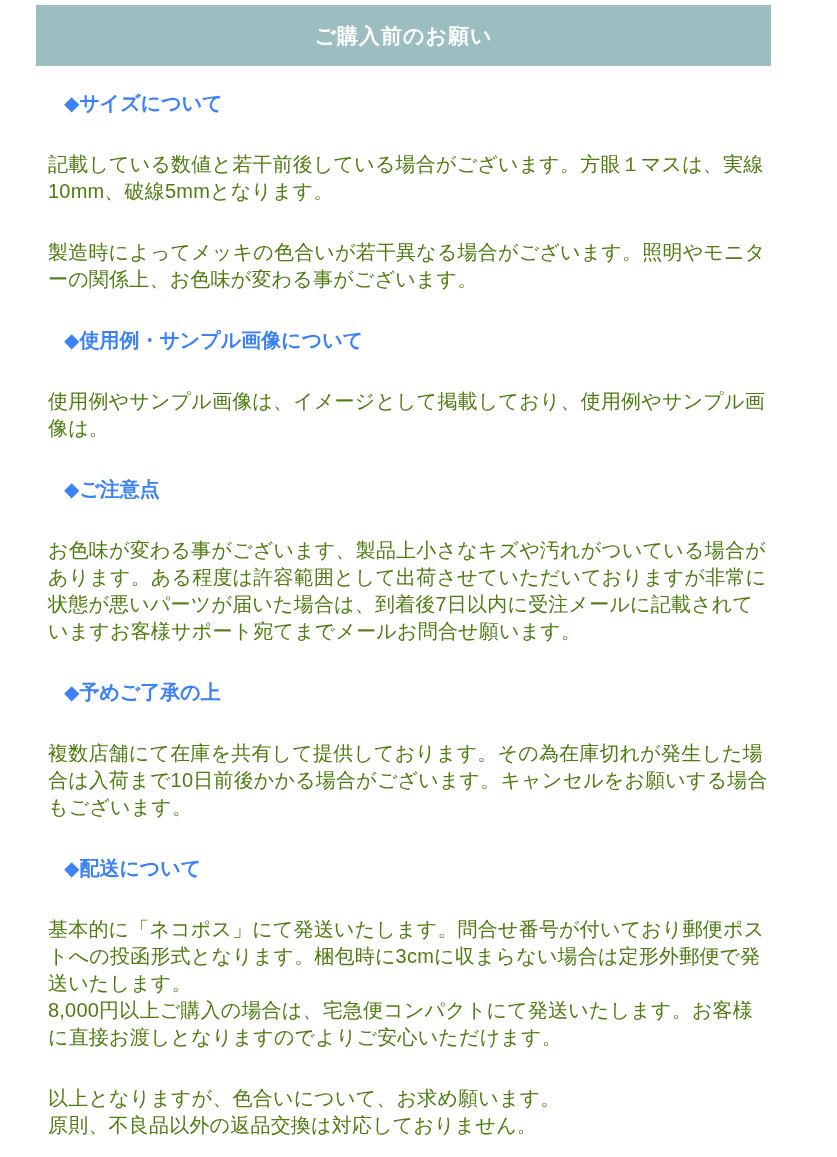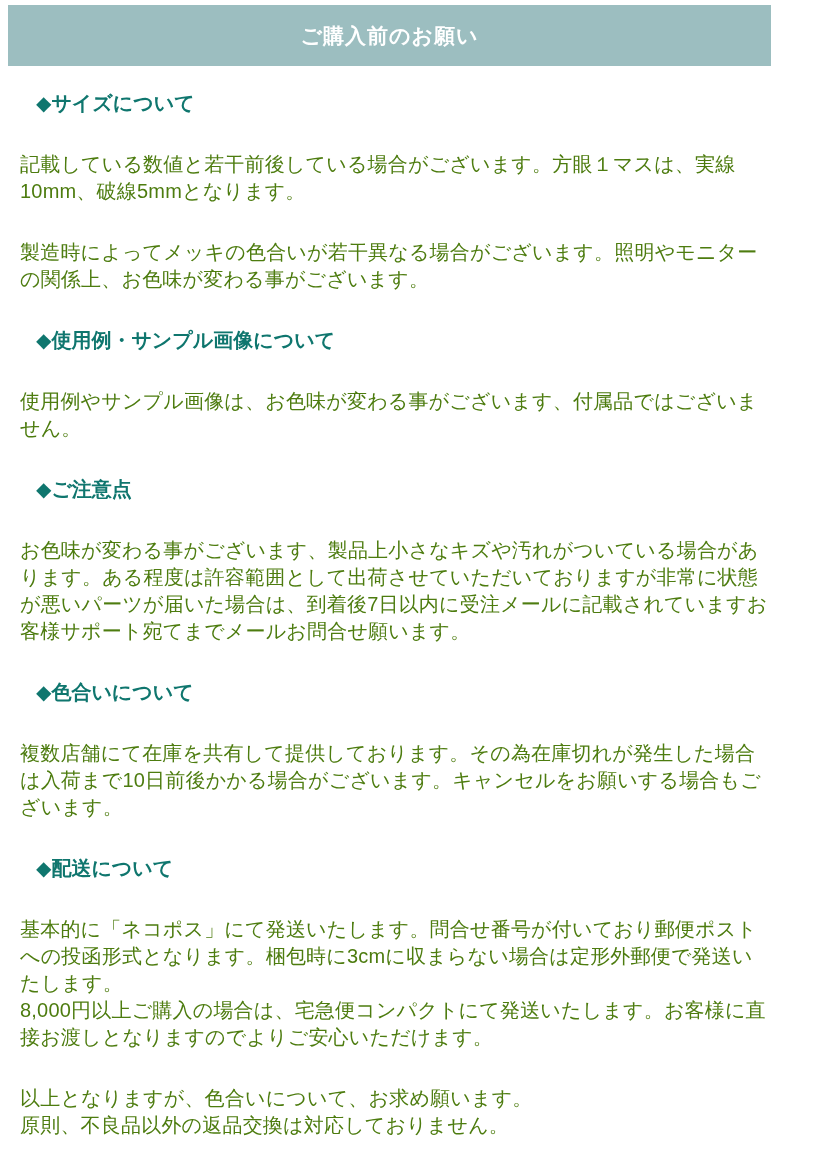--- a/index.html
+++ b/index.html
@@ -13,39 +13,40 @@
     color: #555555;
     font-size: 20px;
     line-height: 27px;
   }
   .page {
     width: 779px;
     min-height: 1157px;
     box-sizing: border-box;
     background: #ffffff;
     overflow: hidden;
+    padding-left: 28px;
   }
   .band {
     margin: 5px 8px 0 8px;
     height: 61px;
     background: #9cbec0;
     display: flex;
     align-items: center;
     justify-content: center;
   }
   .band .title {
     color: #ffffff;
     font-weight: bold;
     font-size: 21px;
     letter-spacing: 1px;
   }
   .sec-h {
     font-size: 20px;
     font-weight: bold;
-    color: #0f766e;
+    color: #3b82f6;
     line-height: 27px;
     margin: 19px 8px 34px 0;
     padding-left: 36px;
   }
   .sec-h.first {
     margin-top: 24px;
   }
   .sec-p {
     font-size: 20px;
     color: #4d7c0f;
@@ -69,26 +70,26 @@
   </div>
 
   <div class="content">
 
     <h3 class="sec-h first">◆サイズについて</h3>
     <p class="sec-p">記載している数値と若干前後している場合がございます。方眼１マスは、実線10mm、破線5mmとなります。</p>
 
     <p class="sec-p">製造時によってメッキの色合いが若干異なる場合がございます。照明やモニターの関係上、お色味が変わる事がございます。</p>
 
     <h3 class="sec-h">◆使用例・サンプル画像について</h3>
-    <p class="sec-p">使用例やサンプル画像は、お色味が変わる事がございます、付属品ではございません。</p>
+    <p class="sec-p">使用例やサンプル画像は、イメージとして掲載しており、使用例やサンプル画像は。</p>
 
     <h3 class="sec-h">◆ご注意点</h3>
     <p class="sec-p">お色味が変わる事がございます、製品上小さなキズや汚れがついている場合があります。ある程度は許容範囲として出荷させていただいておりますが非常に状態が悪いパーツが届いた場合は、到着後7日以内に受注メールに記載されていますお客様サポート宛てまでメールお問合せ願います。</p>
 
-    <h3 class="sec-h">◆色合いについて</h3>
+    <h3 class="sec-h">◆予めご了承の上</h3>
     <p class="sec-p">複数店舗にて在庫を共有して提供しております。その為在庫切れが発生した場合は入荷まで10日前後かかる場合がございます。キャンセルをお願いする場合もございます。</p>
 
     <h3 class="sec-h">◆配送について</h3>
     <p class="sec-p">基本的に「ネコポス」にて発送いたします。問合せ番号が付いており郵便ポストへの投函形式となります。梱包時に3cmに収まらない場合は定形外郵便で発送いたします。
 8,000円以上ご購入の場合は、宅急便コンパクトにて発送いたします。お客様に直接お渡しとなりますのでよりご安心いただけます。</p>
 
     <p class="sec-p closing">以上となりますが、色合いについて、お求め願います。
 原則、不良品以外の返品交換は対応しておりません。</p>
 
   </div>

